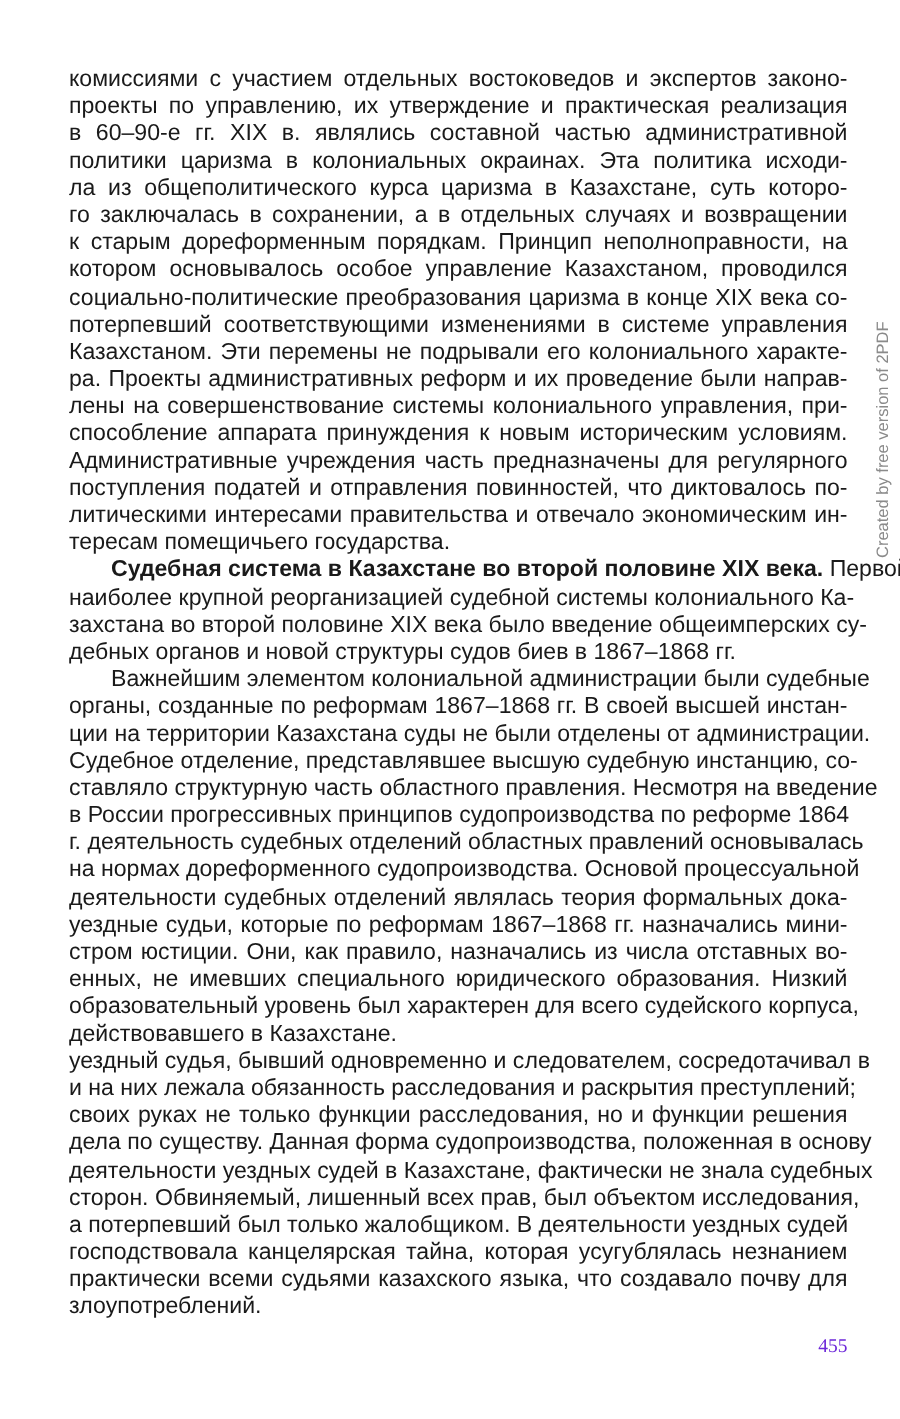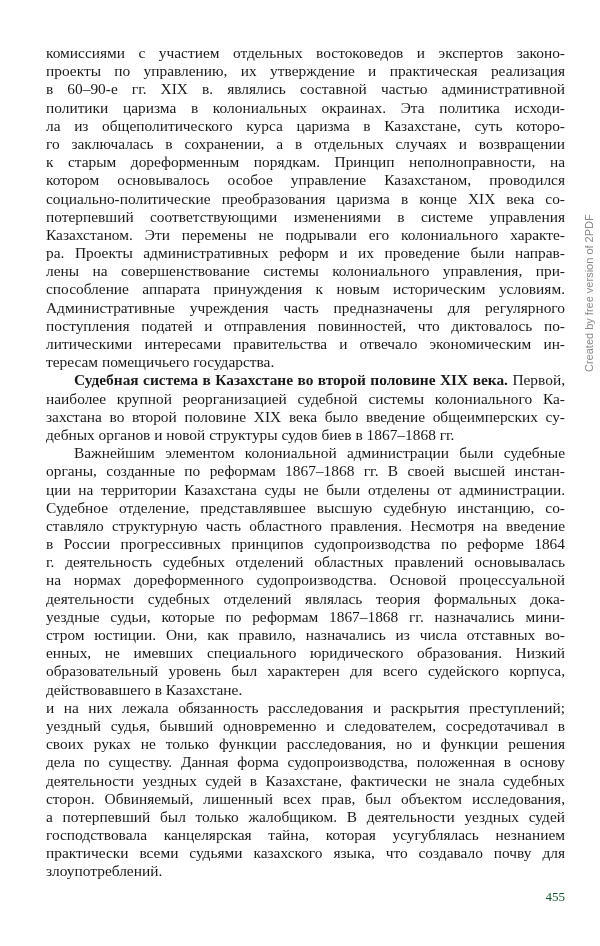--- a/index.html
+++ b/index.html
@@ -12,21 +12,21 @@
     height: 946px;
     position: relative;
     overflow: hidden;
     color: #1a1a1a;
   }
   .page {
     position: absolute;
     left: 46px;
     top: 44px;
     width: 519px;
-    font-family: Liberation Serif, serif;
+    font-family: Liberation Sans, sans-serif;
     font-size: 15.4px;
     line-height: 18.2px;
   }
   .para { margin: 0; }
   .line {
     display: block;
     white-space: nowrap;
     text-align: justify;
     text-align-last: justify;
     height: 18.2px;
@@ -43,21 +43,21 @@
   }
   .page-number {
     position: absolute;
     left: 540px;
     top: 889px;
     width: 25px;
     text-align: right;
     font-family: "Liberation Serif", "DejaVu Serif", serif;
     font-size: 13px;
     line-height: 16px;
-    color: #14532d;
+    color: #6d28d9;
   }
   .watermark {
     position: absolute;
     left: 583px;
     top: 372px;
     transform-origin: 0 0;
     transform: rotate(-90deg);
     font-family: "Liberation Sans", "DejaVu Sans", sans-serif;
     font-size: 11px;
     line-height: 13px;
@@ -109,22 +109,22 @@
     <span class="line">на нормах дореформенного судопроизводства. Основой процессуальной</span>
     <span class="line">деятельности судебных отделений являлась теория формальных дока-</span>
     <span class="line">уездные судьи, которые по реформам 1867–1868 гг. назначались мини-</span>
     <span class="line">стром юстиции. Они, как правило, назначались из числа отставных во-</span>
     <span class="line">енных, не имевших специального юридического образования. Низкий</span>
     <span class="line">образовательный уровень был характерен для всего судейского корпуса,</span>
     <span class="line last">действовавшего в Казахстане.</span>
   </div>
 
   <div class="para">
+    <span class="line">уездный судья, бывший одновременно и следователем, сосредотачивал в</span>
     <span class="line">и на них лежала обязанность расследования и раскрытия преступлений;</span>
-    <span class="line">уездный судья, бывший одновременно и следователем, сосредотачивал в</span>
     <span class="line">своих руках не только функции расследования, но и функции решения</span>
     <span class="line">дела по существу. Данная форма судопроизводства, положенная в основу</span>
     <span class="line">деятельности уездных судей в Казахстане, фактически не знала судебных</span>
     <span class="line">сторон. Обвиняемый, лишенный всех прав, был объектом исследования,</span>
     <span class="line">а потерпевший был только жалобщиком. В деятельности уездных судей</span>
     <span class="line">господствовала канцелярская тайна, которая усугублялась незнанием</span>
     <span class="line">практически всеми судьями казахского языка, что создавало почву для</span>
     <span class="line last">злоупотреблений.</span>
   </div>
 

